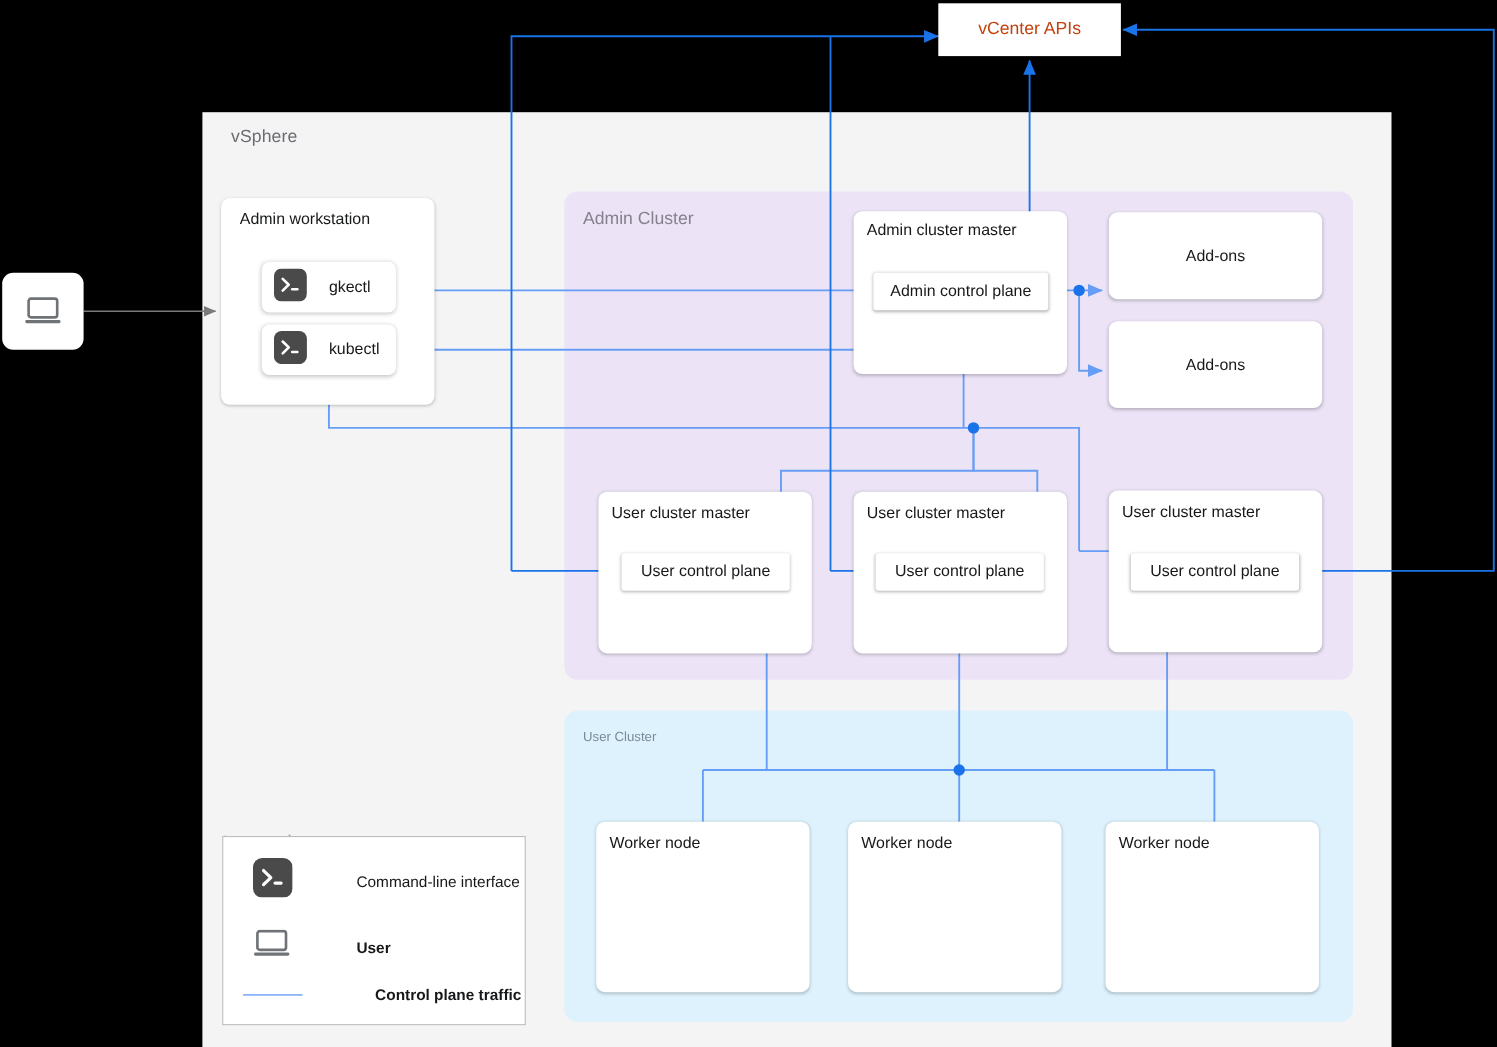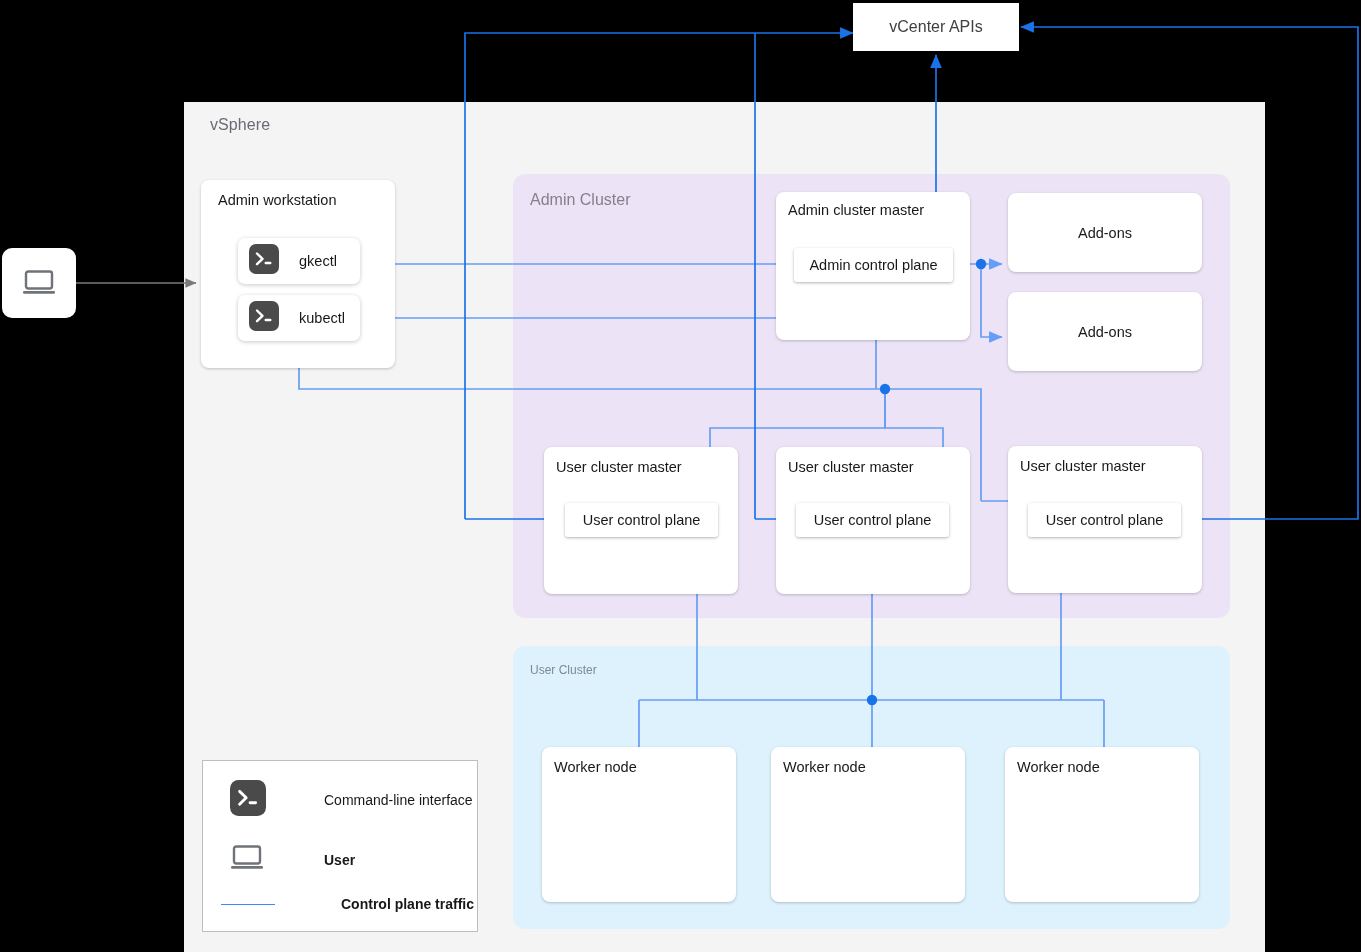--- a/index.html
+++ b/index.html
@@ -26,21 +26,21 @@
   .card-title{position:absolute;font-size:14.5px;color:#17181a;}
   .plane{position:absolute;background:#fff;border-radius:3px;
         box-shadow:0 1px 3px rgba(0,0,0,.30);
         display:flex;align-items:center;justify-content:center;
         font-size:14.5px;color:#17181a;}
   .boxlabel{position:absolute;display:flex;align-items:center;justify-content:center;
         font-size:14.5px;color:#17181a;width:100%;height:100%;text-align:center;}
 
   
   .vcenter{position:absolute;left:853px;top:3px;width:166px;height:48px;background:#fff;
-      display:flex;align-items:center;justify-content:center;font-size:16px;color:#404040;}
+      display:flex;align-items:center;justify-content:center;font-size:16px;color:#c2410c;}
 
   
   .userchip{position:absolute;left:2px;top:248px;width:74px;height:70px;background:#fff;
       border-radius:10px;display:flex;align-items:center;justify-content:center;}
 
   
   .aw{left:201px;top:180px;width:194px;height:188px;}
   .aw .card-title{left:17px;top:12px;}
   .cli{position:absolute;background:#fff;border-radius:7px;
       box-shadow:0 1px 4px rgba(0,0,0,.22);display:flex;align-items:center;}

